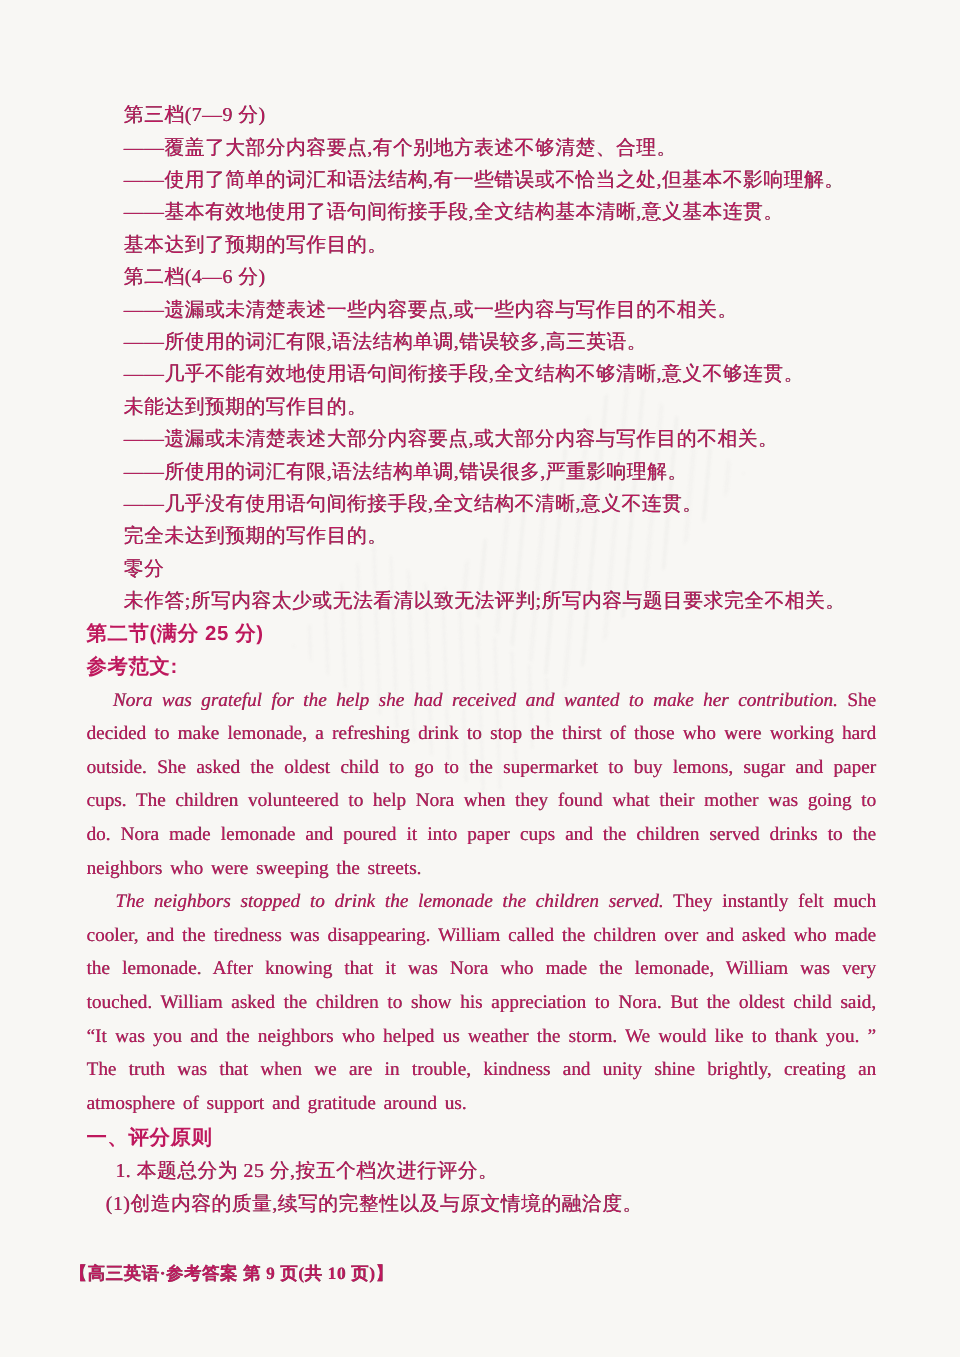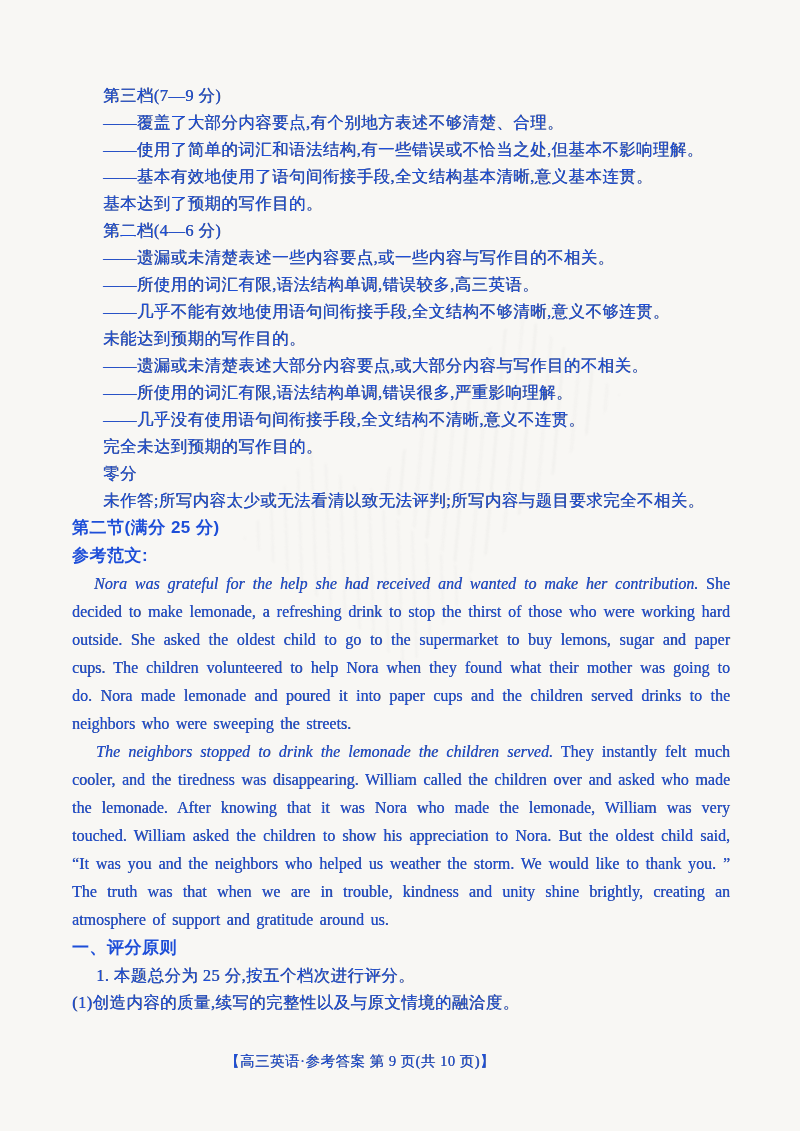--- a/index.html
+++ b/index.html
@@ -4,21 +4,21 @@
 <style>
   html, body { margin: 0; padding: 0; background: #e9e8e6; }
   .page {
     position: relative;
     width: 800px;
     height: 1131px;
     margin: 0 auto;
     background: #f8f7f4;
     overflow: hidden;
     font-family: "Liberation Serif", "DejaVu Serif", serif;
-    color: #1d4ed8;
+    color: #be185d;
   }
   .content {
     position: absolute;
     left: 72px;
     top: 82px;
     width: 658px;
   }
   
   .cn {
     font-size: 16.5px;
@@ -42,31 +42,31 @@
     font-size: 16px;
     line-height: 28px;
     text-align: justify;
     word-spacing: 2.5px;
     text-shadow: 0.3px 0 0 rgba(20,20,20,0.7);
   }
   .essay .p1 { text-indent: 22px; }
   .essay .p2 { text-indent: 24px; }
   .essay .lead { font-style: italic; }
   .pi  { margin-left: 24px; }
-  .pi0 { margin-left: 0; }
+  .pi0 { margin-left: 16px; }
   .footer {
     position: absolute;
     top: 1052px;
     left: 0;
     width: 662px;
-    text-align: center;
+    text-align: left;
     padding-left: 58px;
     box-sizing: border-box;
     font-size: 14.5px;
-    font-weight: normal;
+    font-weight: bold;
     letter-spacing: 0.5px;
     text-shadow: 0.3px 0 0 rgba(20,20,20,0.7);
   }
   
   .smudge {
     position: absolute;
     pointer-events: none;
     opacity: 0.55;
     filter: blur(1.2px);
   }

